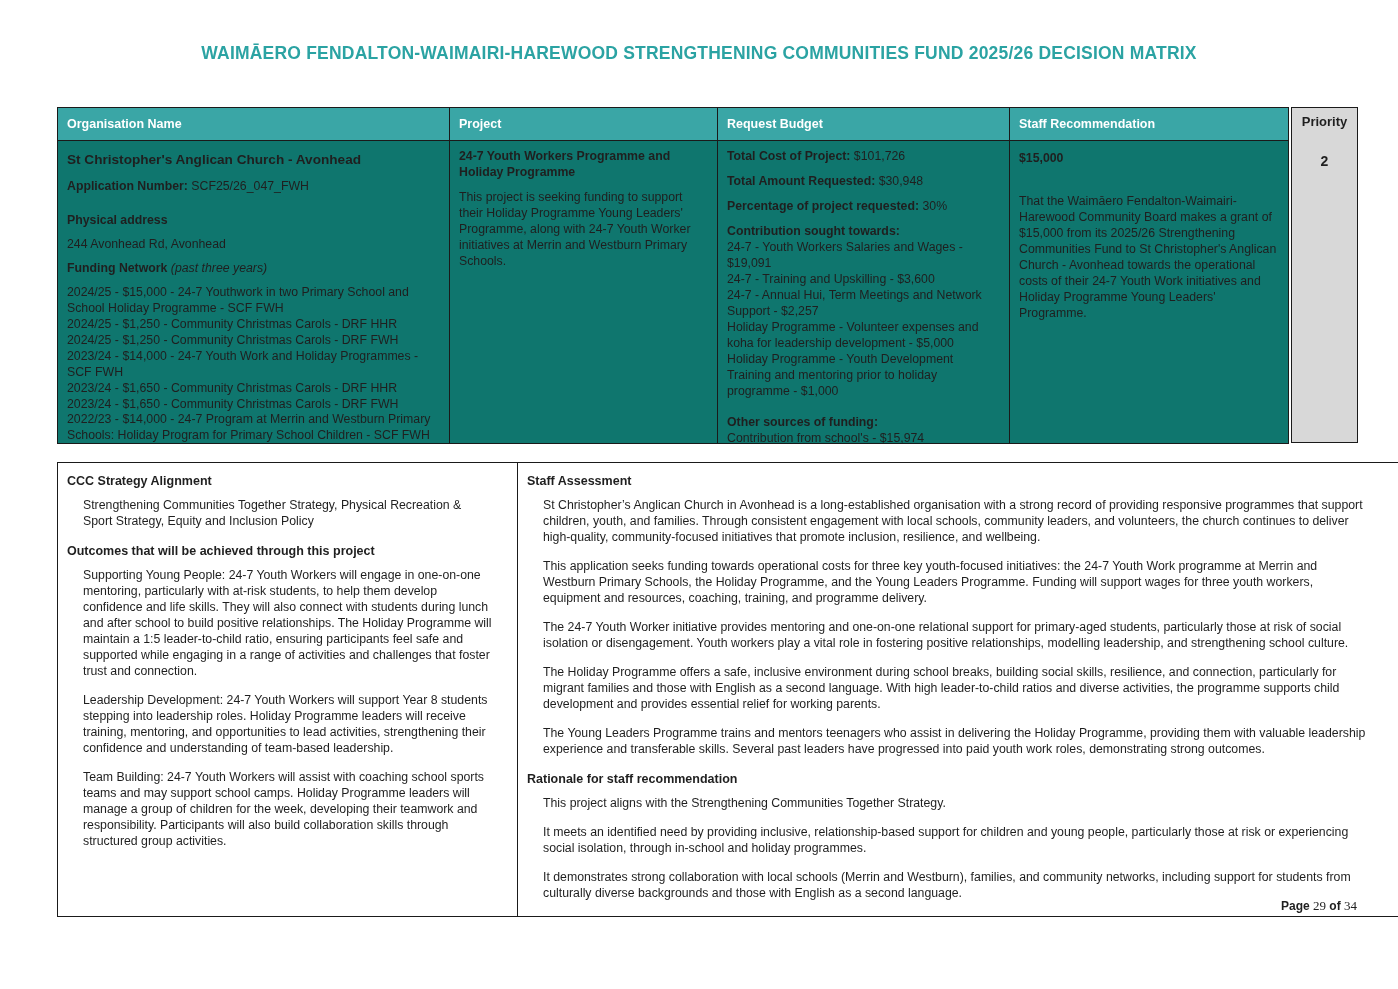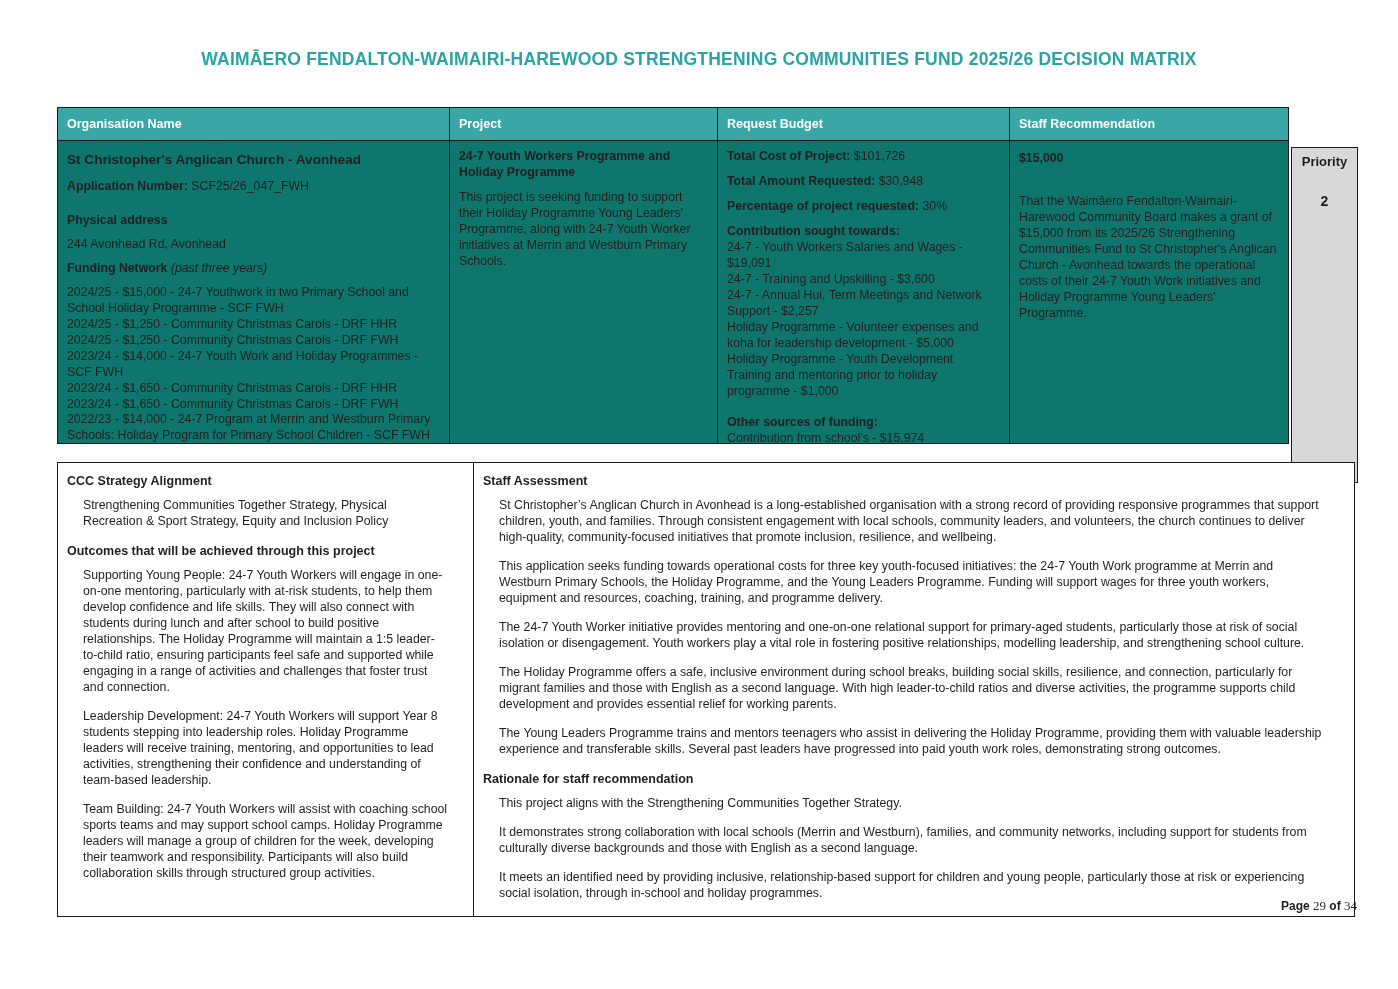--- a/index.html
+++ b/index.html
@@ -10,59 +10,59 @@
     --ink:#1F1F1F;
   }
   *{box-sizing:border-box;margin:0;padding:0;}
   html,body{background:#ffffff;}
   .page{
     position:relative;width:1398px;height:989px;background:#fff;
     font-family:"Liberation Sans",sans-serif;color:var(--ink);
     font-size:12.3px;line-height:1.3;overflow:hidden;
   }
   .title{
-    position:absolute;top:48px;left:0;right:0;text-align:center;
+    position:absolute;top:42px;left:0;right:0;text-align:center;
     color:var(--title-teal);font-size:17.5px;font-weight:bold;letter-spacing:.2px;
   }
   
   .matrix{position:absolute;left:57px;top:107px;display:flex;align-items:flex-start;gap:2px;}
   .tbl{
     display:grid;grid-template-columns:392px 268px 292px 279px;grid-template-rows:33px 303px;
     border-top:1px solid var(--line);border-left:1px solid var(--line);
   }
   .th{
     background:var(--teal);color:#fff;font-weight:bold;font-size:12.5px;
     padding:0 9px;display:flex;align-items:center;
     border-right:1px solid var(--line);border-bottom:1px solid var(--line);text-align:right;
   }
   .td{
     background:#0f766e;padding:8px 9px;overflow:hidden;
     border-right:1px solid var(--line);border-bottom:1px solid var(--line);
   }
   .priority{
     width:67px;height:336px;background:var(--pri-bg);
-    border:1px solid var(--line);text-align:center;margin-top:40px;
+    border:1px solid var(--line);text-align:center;
   }
   .priority .p-hdr{font-weight:bold;font-size:13px;padding-top:6px;}
   .priority .p-val{font-weight:bold;font-size:14px;margin-top:21px;}
   .b{font-weight:bold;}
   .i{font-style:italic;}
   .org-name{font-weight:bold;font-size:13.6px;margin:2px 0 10px;}
   .gap-lg{margin-top:18px;}
   .gap-sm{margin-top:8px;}
   .fh-entry{margin:0;}
   .proj-title{font-weight:bold;margin-bottom:9px;}
   .bud-line{margin-bottom:9px;}
   .blank{height:15px;}
   .staff-amt{font-weight:bold;margin:2px 0 0;}
   .staff-text{margin-top:27px;}
   
   .details{position:absolute;left:57px;top:462px;display:flex;}
   .box{border:1px solid var(--line);background:#fff;height:455px;overflow:hidden;padding:7px 9px;}
-  .box.left{width:417px;}
+  .box.left{width:461px;}
   .box.right{width:882px;margin-left:-1px;}
   .box h3{font-size:12.5px;font-weight:bold;margin:3px 0 9px;}
   .box p{margin:0 16px 13px;}
   .box h3.mid{margin-top:12px;}
   
   .footer{position:absolute;top:898px;right:41px;font-size:12px;font-weight:bold;}
   .footer .num{font-family:"Liberation Serif",serif;font-weight:normal;font-size:13px;}
 </style>
 </head>
 <body>
@@ -159,22 +159,22 @@
     </div>
     <div class="box right">
       <h3>Staff Assessment</h3>
       <p>St Christopher’s Anglican Church in Avonhead is a long-established organisation with a strong record of providing responsive programmes that support children, youth, and families. Through consistent engagement with local schools, community leaders, and volunteers, the church continues to deliver high-quality, community-focused initiatives that promote inclusion, resilience, and wellbeing.</p>
       <p>This application seeks funding towards operational costs for three key youth-focused initiatives: the 24-7 Youth Work programme at Merrin and Westburn Primary Schools, the Holiday Programme, and the Young Leaders Programme. Funding will support wages for three youth workers, equipment and resources, coaching, training, and programme delivery.</p>
       <p>The 24-7 Youth Worker initiative provides mentoring and one-on-one relational support for primary-aged students, particularly those at risk of social isolation or disengagement. Youth workers play a vital role in fostering positive relationships, modelling leadership, and strengthening school culture.</p>
       <p>The Holiday Programme offers a safe, inclusive environment during school breaks, building social skills, resilience, and connection, particularly for migrant families and those with English as a second language. With high leader-to-child ratios and diverse activities, the programme supports child development and provides essential relief for working parents.</p>
       <p>The Young Leaders Programme trains and mentors teenagers who assist in delivering the Holiday Programme, providing them with valuable leadership experience and transferable skills. Several past leaders have progressed into paid youth work roles, demonstrating strong outcomes.</p>
       <h3 class="mid">Rationale for staff recommendation</h3>
       <p>This project aligns with the Strengthening Communities Together Strategy.</p>
+      <p>It meets an identified need by providing inclusive, relationship-based support for children and young people, particularly those at risk or experiencing social isolation, through in-school and holiday programmes.</p>
       <p>It demonstrates strong collaboration with local schools (Merrin and Westburn), families, and community networks, including support for students from culturally diverse backgrounds and those with English as a second language.</p>
-      <p>It meets an identified need by providing inclusive, relationship-based support for children and young people, particularly those at risk or experiencing social isolation, through in-school and holiday programmes.</p>
       <p>The project offers good value for money by combining mentoring, leadership development, and well-being-focused activities. It builds the resilience and social skills of tamariki while growing the capacity of young leaders through structured, real-world opportunities.</p>
     </div>
   </div>
 
   <div class="footer">
     <span>Page</span>
     <span class="num">29</span>
     <span>of</span>
     <span class="num">34</span>
   </div>

